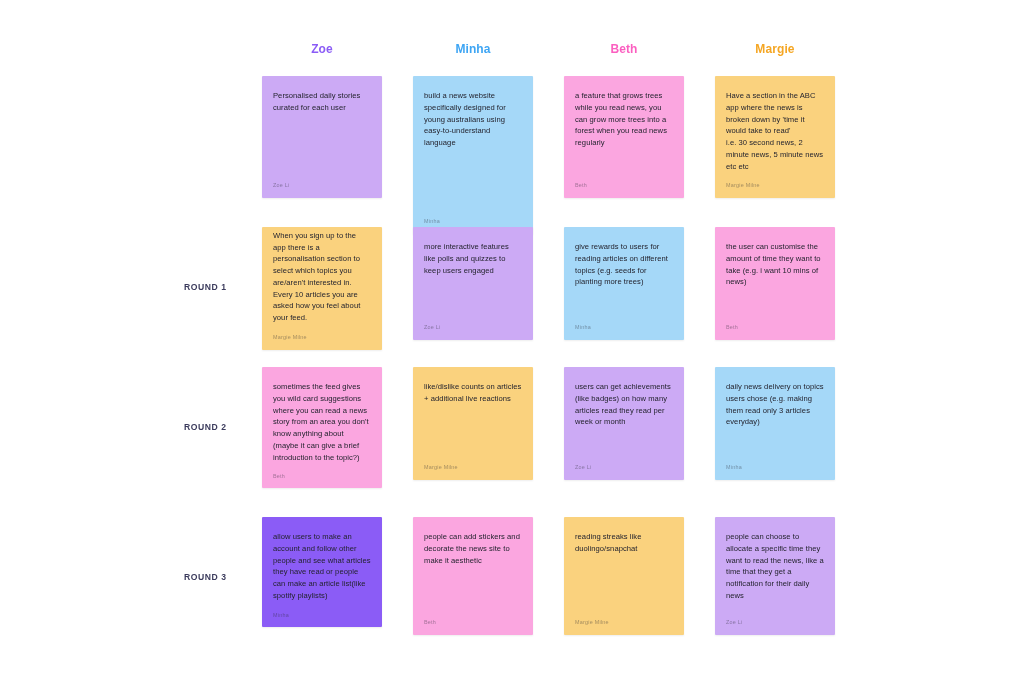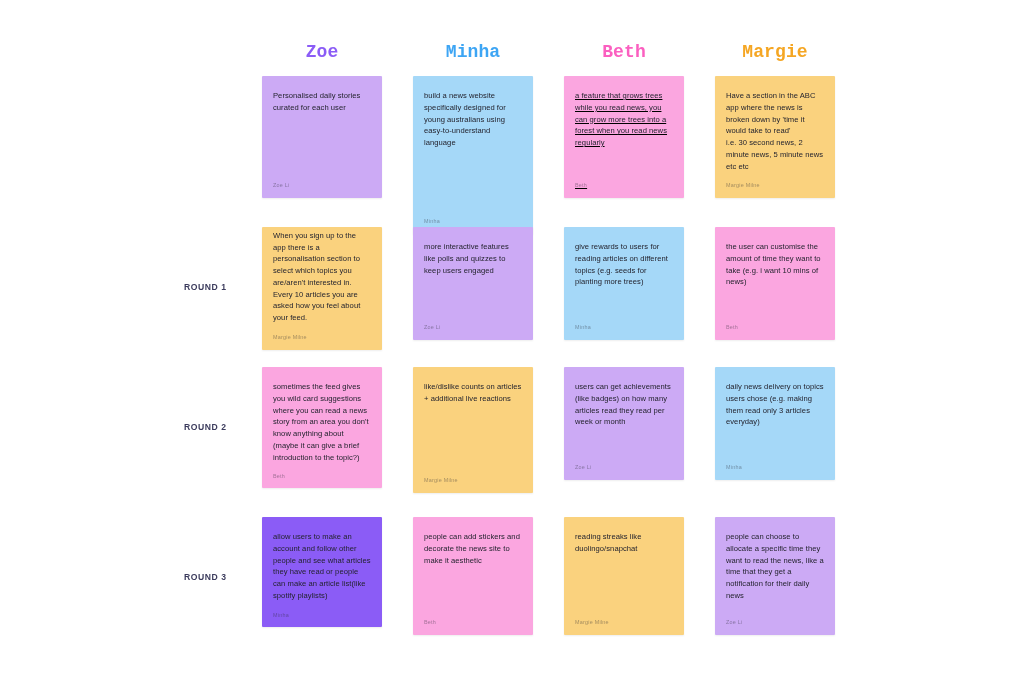--- a/index.html
+++ b/index.html
@@ -19,25 +19,24 @@
     width: 1024px;
     height: 691px;
   }
 
   
   .col-header {
     position: absolute;
     top: 42px;
     width: 120px;
     text-align: center;
-    font-size: 18px;
+    font-size: 12px;
     font-weight: bold;
     letter-spacing: 0.1px;
     white-space: nowrap;
-    font-family: Liberation Mono, monospace;
   }
 
   
   .row-label {
     position: absolute;
     left: 166px;
     width: 84px;
     text-align: left;
     font-size: 8.6px;
     font-weight: bold;
@@ -87,21 +86,21 @@
     <div class="row-label" style="top: 422px;">ROUND 2</div>
     <div class="row-label" style="top: 572px;">ROUND 3</div>
     <div class="card" style="left: 262px; top: 76px; height: 122px; background: rgb(204, 170, 245);">
       <div class="card-text">Personalised daily stories curated for each user</div>
       <div class="card-author">Zoe Li</div>
     </div>
     <div class="card" style="left: 413px; top: 76px; height: 158px; background: rgb(165, 216, 248);">
       <div class="card-text">build a news website specifically designed for young australians using easy-to-understand language</div>
       <div class="card-author">Minha</div>
     </div>
-    <div class="card" style="left: 564px; top: 76px; height: 122px; background: rgb(251, 166, 224); text-decoration: underline;">
+    <div class="card" style="left: 564px; top: 76px; height: 122px; background: rgb(251, 166, 224);">
       <div class="card-text">a feature that grows trees while you read news, you can grow more trees into a forest when you read news regularly</div>
       <div class="card-author">Beth</div>
     </div>
     <div class="card" style="left: 715px; top: 76px; height: 122px; background: rgb(250, 210, 126);">
       <div class="card-text">Have a section in the ABC app where the news is broken down by 'time it would take to read'
 i.e. 30 second news, 2 minute news, 5 minute news etc etc</div>
       <div class="card-author">Margie Milne</div>
     </div>
     <div class="card" style="left: 262px; top: 227px; height: 123px; background: rgb(250, 210, 126); justify-content: flex-end;">
       <div class="card-text">When you sign up to the app there is a personalisation section to select which topics you are/aren't interested in. Every 10 articles you are asked how you feel about your feed.</div>
@@ -116,21 +115,21 @@
       <div class="card-author">Minha</div>
     </div>
     <div class="card" style="left: 715px; top: 227px; height: 113px; background: rgb(251, 166, 224);">
       <div class="card-text">the user can customise the amount of time they want to take (e.g. i want 10 mins of news)</div>
       <div class="card-author">Beth</div>
     </div>
     <div class="card" style="left: 262px; top: 367px; height: 121px; background: rgb(251, 166, 224);">
       <div class="card-text">sometimes the feed gives you wild card suggestions where you can read a news story from an area you don't know anything about (maybe it can give a brief introduction to the topic?)</div>
       <div class="card-author">Beth</div>
     </div>
-    <div class="card" style="left: 413px; top: 367px; height: 126px; background: rgb(250, 210, 126);">
+    <div class="card" style="left: 413px; top: 367px; height: 113px; background: rgb(250, 210, 126);">
       <div class="card-text">like/dislike counts on articles + additional live reactions</div>
       <div class="card-author">Margie Milne</div>
     </div>
     <div class="card" style="left: 564px; top: 367px; height: 113px; background: rgb(204, 170, 245);">
       <div class="card-text">users can get achievements (like badges) on how many articles read they read per week or month</div>
       <div class="card-author">Zoe Li</div>
     </div>
     <div class="card" style="left: 715px; top: 367px; height: 113px; background: rgb(165, 216, 248);">
       <div class="card-text">daily news delivery on topics users chose (e.g. making them read only 3 articles everyday)</div>
       <div class="card-author">Minha</div>

